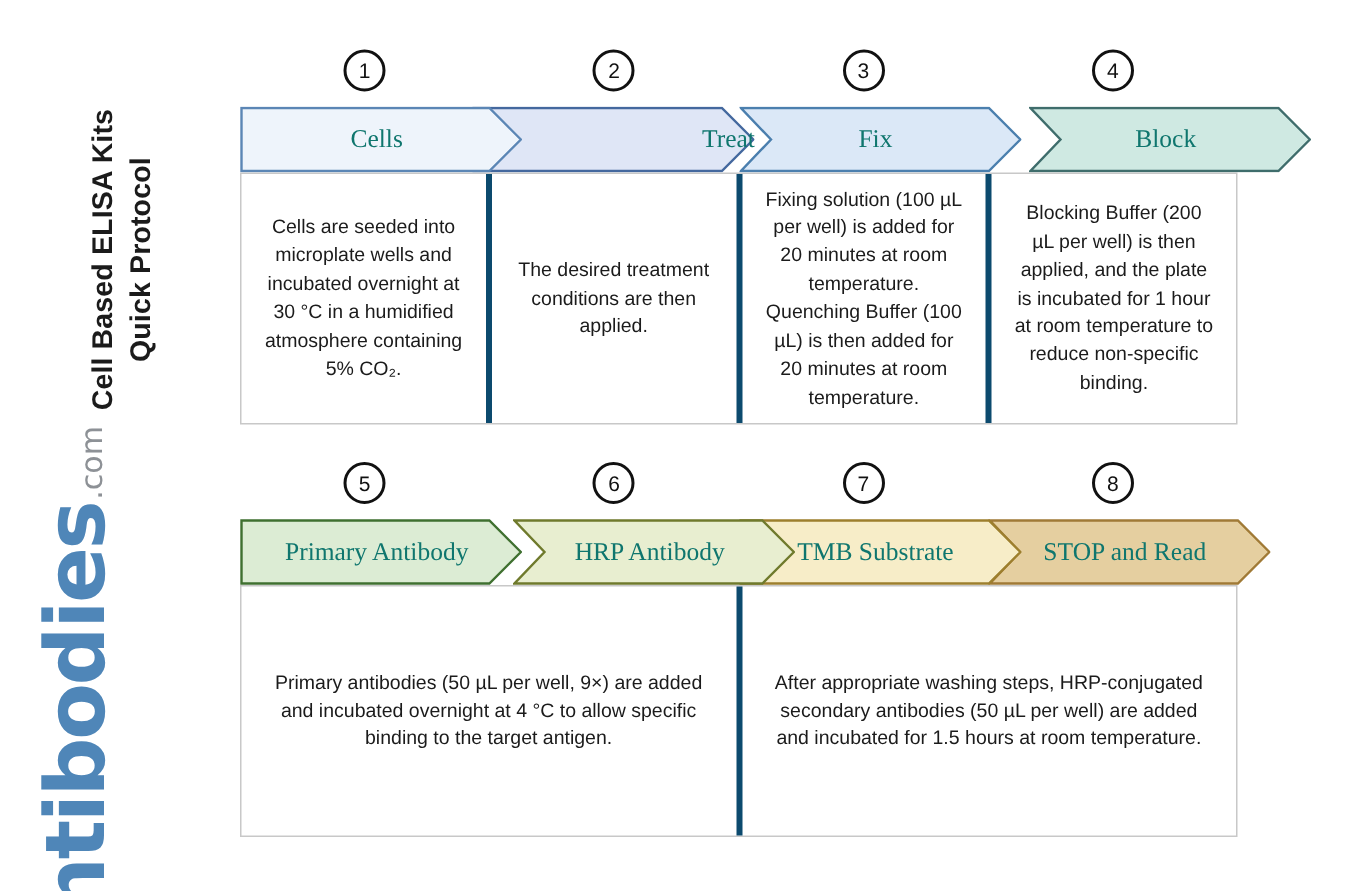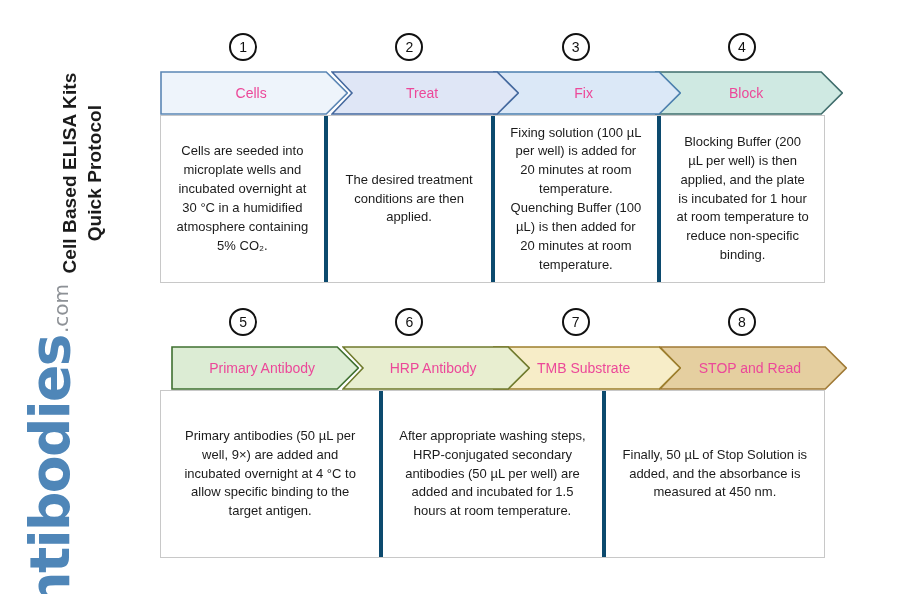--- a/index.html
+++ b/index.html
@@ -112,24 +112,25 @@
     top: 0;
     height: 44px;
     box-sizing: border-box;
     display: flex;
     align-items: center;
     justify-content: center;
   }
   .chevron .chev-label {
     position: relative;
     z-index: 3;
-    font-size: 14px;
-    color: #ec4899;
+    font-size: 17px;
+    color: #0f766e;
     text-align: center;
     margin-left: -6px;
+    font-family: Liberation Serif, serif;
   }
   .chevron svg {
     position: absolute;
     left: 0;
     top: 0;
     width: 100%;
     height: 100%;
     display: block;
   }
 
@@ -188,33 +189,33 @@
         <span>4</span>
       </div>
     </div>
   <div class="chevron-strip">
       <div class="chevron" style="left: 0px; width: 188.25px; z-index: 4;">
         <svg viewBox="0 0 188.25 44" preserveAspectRatio="none">
           <path d="M 1,1 L 166.25,1 L 187.25,22 L 166.25,43 L 1,43 Z" fill="#eef4fb" stroke="#5b86b5" stroke-width="1.6" vector-effect="non-scaling-stroke"></path>
         </svg>
         <span class="chev-label">Cells</span>
       </div>
-      <div class="chevron" style="left: 171px; width: 188.25px; z-index: 3;">
+      <div class="chevron" style="left: 155px; width: 188.25px; z-index: 3; justify-content: flex-end;">
         <svg viewBox="0 0 188.25 44" preserveAspectRatio="none">
           <path d="M 1,1 L 166.25,1 L 187.25,22 L 166.25,43 L 1,43 L 21,22 Z" fill="#dfe6f6" stroke="#44689e" stroke-width="1.6" vector-effect="non-scaling-stroke"></path>
         </svg>
         <span class="chev-label">Treat</span>
       </div>
       <div class="chevron" style="left: 332.5px; width: 188.25px; z-index: 2;">
         <svg viewBox="0 0 188.25 44" preserveAspectRatio="none">
           <path d="M 1,1 L 166.25,1 L 187.25,22 L 166.25,43 L 1,43 L 21,22 Z" fill="#dbe8f7" stroke="#4b7fae" stroke-width="1.6" vector-effect="non-scaling-stroke"></path>
         </svg>
         <span class="chev-label">Fix</span>
       </div>
-      <div class="chevron" style="left: 495px; width: 188.25px; z-index: 1;">
+      <div class="chevron" style="left: 526px; width: 188.25px; z-index: 1;">
         <svg viewBox="0 0 188.25 44" preserveAspectRatio="none">
           <path d="M 1,1 L 166.25,1 L 187.25,22 L 166.25,43 L 1,43 L 21,22 Z" fill="#cfe9e2" stroke="#3f6d6c" stroke-width="1.6" vector-effect="non-scaling-stroke"></path>
         </svg>
         <span class="chev-label">Block</span>
       </div>
     </div>
   <div class="body-strip">
       <div class="body-cell">
         <div class="body-text">Cells are seeded into microplate wells and incubated overnight at 30 °C in a humidified atmosphere containing 5% CO₂.</div>
       </div>
@@ -239,21 +240,21 @@
         <span>6</span>
       </div>
       <div class="step-badge" style="left: 401.625px;">
         <span>7</span>
       </div>
       <div class="step-badge" style="left: 567.875px;">
         <span>8</span>
       </div>
     </div>
   <div class="chevron-strip">
-      <div class="chevron" style="left: 11px; width: 188.25px; z-index: 4;">
+      <div class="chevron" style="left: 0px; width: 188.25px; z-index: 4;">
         <svg viewBox="0 0 188.25 44" preserveAspectRatio="none">
           <path d="M 1,1 L 166.25,1 L 187.25,22 L 166.25,43 L 1,43 Z" fill="#dcecd4" stroke="#3f7030" stroke-width="1.6" vector-effect="non-scaling-stroke"></path>
         </svg>
         <span class="chev-label">Primary Antibody</span>
       </div>
       <div class="chevron" style="left: 182px; width: 188.25px; z-index: 3;">
         <svg viewBox="0 0 188.25 44" preserveAspectRatio="none">
           <path d="M 1,1 L 166.25,1 L 187.25,22 L 166.25,43 L 1,43 L 21,22 Z" fill="#e8eed0" stroke="#6f7a2c" stroke-width="1.6" vector-effect="non-scaling-stroke"></path>
         </svg>
         <span class="chev-label">HRP Antibody</span>
@@ -271,17 +272,14 @@
         <span class="chev-label">TMB Substrate</span>
       </div>
     </div>
   <div class="body-strip">
       <div class="body-cell">
         <div class="body-text">Primary antibodies (50 µL per well, 9×) are added and incubated overnight at 4 °C to allow specific binding to the target antigen.</div>
       </div>
       <div class="body-cell">
         <div class="body-text">After appropriate washing steps, HRP-conjugated secondary antibodies (50 µL per well) are added and incubated for 1.5 hours at room temperature.</div>
       </div>
-      <div class="body-cell">
-        <div class="body-text">Finally, 50 µL of Stop Solution is added, and the absorbance is measured at 450 nm.</div>
-      </div>
     </div>
 </div>
 
 </body></html>

